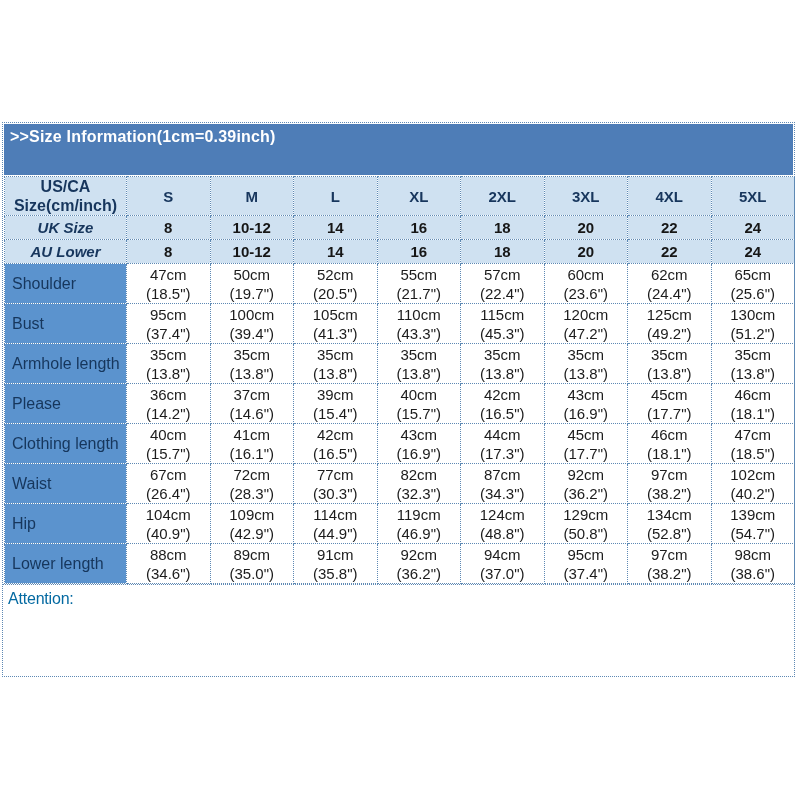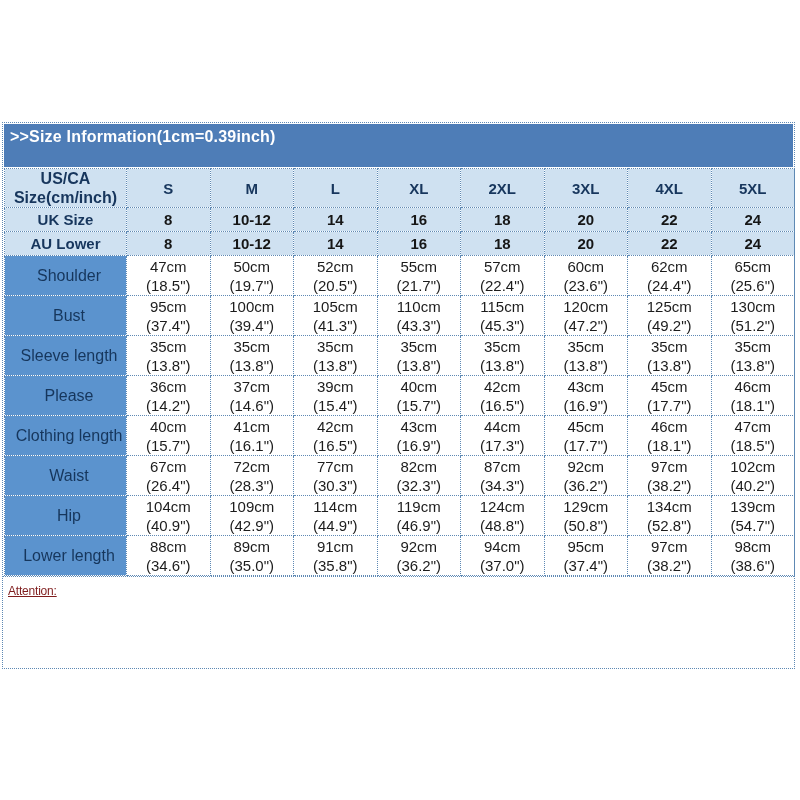--- a/index.html
+++ b/index.html
@@ -13,59 +13,58 @@
     position:absolute; top:122px; left:2px; width:793px;
     border:1px dotted var(--border_dotted, #5e89b4);
     background:#fff;
     box-sizing:border-box;
   }
   
   .banner {
     background:var(--banner_bg, #4e7db7);
     color:var(--banner_text, #ffffff);
     margin:1px;
-    padding:3px 6px 0 6px;
+    padding:3px 6px 8px 6px;
     height:40px;
   }
   .banner div { font-weight:bold; font-size:16px; line-height:20px; letter-spacing:0.2px; }
   
   table {
     border-collapse:collapse; table-layout:fixed;
     width:791px; margin:0 1px;
   }
   th, td {
     border:1px dotted var(--border_dotted, #5e89b4);
     text-align:center; vertical-align:middle; padding:0;
     overflow:hidden;
   }
   col.c-label { width:122px; }
   thead th, thead td { background:var(--header_bg, #cfe1f1); }
   .corner { font-weight:bold; color:var(--header_text, #17365d); font-size:16px; line-height:19px; height:37px; }
   .size-col { font-weight:bold; color:var(--header_text, #17365d); font-size:15px; height:37px; }
-  .ukau-label { font-weight:bold; color:var(--header_text, #17365d); font-size:15px; height:23px; }
+  .ukau-label { font-weight:bold; color:var(--header_text, #17365d); font-size:15px; height:23px;font-style:italic; }
   .ukau-row td { font-weight:bold; color:#161616; font-size:15px; height:23px; }
   tbody th.rowlabel {
     background:var(--label_bg, #5b93ce);
     color:var(--label_text, #16365c);
     font-weight:normal; font-size:16px;
-    text-align:center; padding-left:7px;
+    text-align:left; padding-left:7px;
     height:39px;
   }
   tbody td {
     background:#ffffff; color:#1c1c1c;
     font-size:15px; line-height:19px; height:39px;
   }
   
   .attention {
     border-top:1px dotted var(--border_dotted, #5e89b4);
     padding:3px 7px 0 5px;
     height:92px; box-sizing:border-box;
-    font-size:12px; line-height:22px; letter-spacing:-0.2px;
-    color:#7f1d1d;
-    text-decoration:underline;
+    font-size:16px; line-height:22px; letter-spacing:-0.2px;
+    color:#0369a1;
   }
 </style>
 </head>
 <body>
 
 <div class="sheet">
 
   <div class="banner">
     <div>&gt;&gt;Size Information(1cm=0.39inch)</div>
   </div>
@@ -185,21 +184,21 @@
           <td>
             <div>125cm</div>
             <div>(49.2")</div>
           </td>
           <td>
             <div>130cm</div>
             <div>(51.2")</div>
           </td>
         </tr>
         <tr>
-          <th class="rowlabel">Sleeve length</th>
+          <th class="rowlabel">Armhole length</th>
           <td>
             <div>35cm</div>
             <div>(13.8")</div>
           </td>
           <td>
             <div>35cm</div>
             <div>(13.8")</div>
           </td>
           <td>
             <div>35cm</div>

